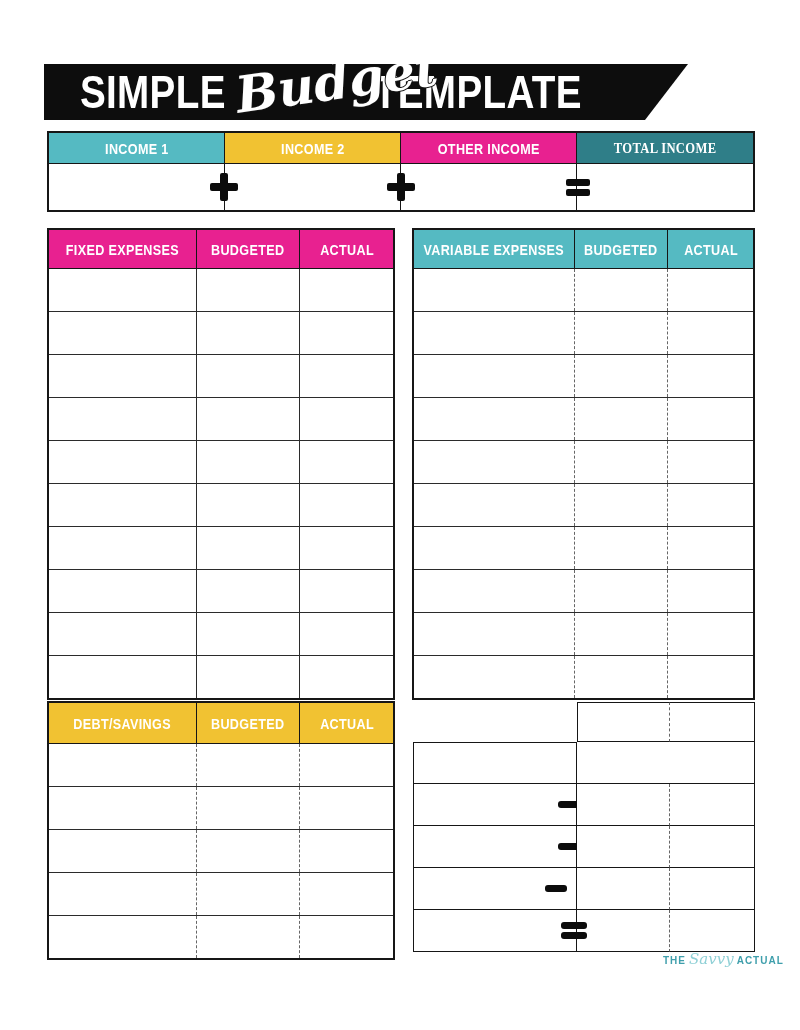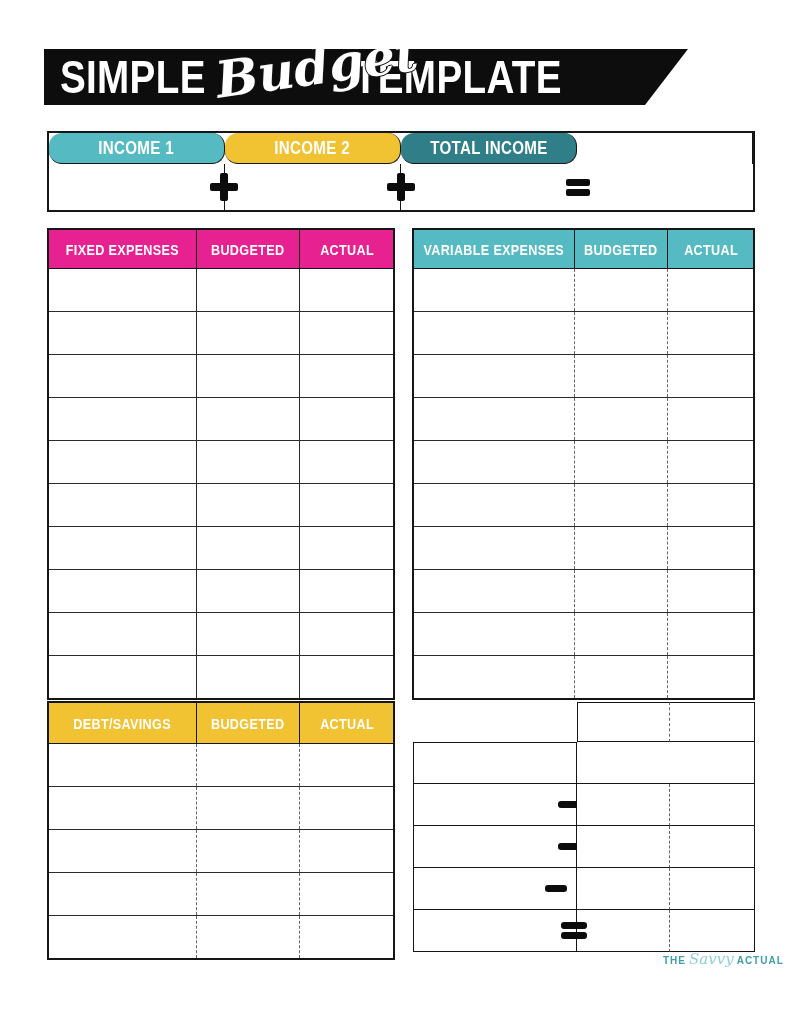--- a/index.html
+++ b/index.html
@@ -4,38 +4,38 @@
 <style>
   html,body{margin:0;padding:0;background:#ffffff;}
   .page{
     position:relative; width:800px; height:1030px; background:#ffffff;
     font-family:"Liberation Sans", sans-serif; overflow:hidden;
   }
   .cond{display:inline-block; transform:scaleX(.84); transform-origin:center; white-space:nowrap; letter-spacing:.4px;}
 
   
   .banner{
-    position:absolute; left:44px; top:49px; width:644px; height:56px;
+    position:absolute; left:44px; top:64px; width:644px; height:56px;
     background:#0d0d0d; clip-path:polygon(0 0,100% 0,calc(100% - 43px) 100%,0 100%);
-    display:flex; align-items:center; padding-left:2px; box-sizing:border-box;
+    display:flex; align-items:center; padding-left:22px; box-sizing:border-box;
   }
   .banner .word{color:#fff; font-size:46px; font-weight:700; line-height:56px;}
   .script-wrap{position:relative; width:114px; height:56px; flex:0 0 auto;}
   .script-word{
     position:absolute; left:-4px; top:2px; z-index:3;
     font-family:"DejaVu Serif", serif; font-style:italic; font-weight:700;
     font-size:50px; color:#fff; transform:rotate(-8deg); transform-origin:left center;
     text-shadow:0 1px 0 #151515,0 -1px 0 #151515,1px 0 0 #151515,-1px 0 0 #151515;
     white-space:nowrap;
   }
 
   
   .income-wrap{position:absolute; left:47px; top:131px; width:708px; height:81px;}
   .income-grid{border:2px solid #161616; display:grid; grid-template-columns:repeat(4,1fr); grid-template-rows:31px 46px;}
-  .inc-h{display:flex; align-items:center; justify-content:center; color:#fff; font-weight:700; font-size:18px; border-right:1.5px solid #161616; border-bottom:1.5px solid #161616;border-radius:13px;}
+  .inc-h{display:flex; align-items:center; justify-content:center; color:#fff; font-weight:700; font-size:15px; border-right:1.5px solid #161616; border-bottom:1.5px solid #161616;}
   .inc-h:nth-child(4){border-right:none;}
   .inc-c{background:#fff; border-right:1.5px solid #161616;}
   .inc-c:last-child{border-right:none;}
   .op{position:absolute; transform:translateX(-50%); z-index:2;}
   .op-plus{width:28px; height:28px; top:42px;}
   .op-plus::before{content:''; position:absolute; left:0; top:10px; width:28px; height:8px; background:#0c0c0c; border-radius:2px;}
   .op-plus::after{content:''; position:absolute; left:10px; top:0; width:8px; height:28px; background:#0c0c0c; border-radius:2px;}
   .op-eq{width:24px; height:20px; top:46px;}
   .op-eq::before,.op-eq::after{content:''; position:absolute; left:0; width:24px; height:7px; background:#0c0c0c; border-radius:2px;}
   .op-eq::before{top:2px;} .op-eq::after{top:12px;}
@@ -55,21 +55,21 @@
   #fixed-table{left:47px; top:228px; width:348px;}
   #fixed-table .t-head{grid-template-columns:43% 30% 27%; height:38px;}
   #fixed-table .t-row{grid-template-columns:43% 30% 27%; height:42px;}
   #variable-table{left:412px; top:228px; width:343px;}
   #variable-table .t-head{grid-template-columns:47.5% 27.5% 25%; height:38px;}
   #variable-table .t-row{grid-template-columns:47.5% 27.5% 25%; height:42px;}
   #debt-table{left:47px; top:701px; width:348px;}
   #debt-table .t-head{grid-template-columns:43% 30% 27%; height:40px;}
   #debt-table .t-row{grid-template-columns:43% 30% 27%; height:42px;}
 
-  .bg-teal{background:#55BAC2;} .bg-darkteal{background:#2F7E88;}
+  .bg-teal{background:#55BAC2;} .bg-darkteal{background:#2F7E88;font-family:Liberation Serif, serif;}
   .bg-magenta{background:#E82190;} .bg-yellow{background:#F1C232;}
 
   
   .sum-grid{position:absolute; left:413px; top:702px; width:342px; display:grid;
     grid-template-columns:164px 93px 85px; grid-template-rows:40px repeat(5,42px);}
   .sum-cell{box-sizing:border-box; border-right:1.5px solid #161616; border-bottom:1.5px solid #161616; background:#fff;}
   .sum-cell.dash{border-right:1px dashed #666;}
   .sum-cell.bl{border-left:1.5px solid #161616;}
   .sum-cell.bt{border-top:1.5px solid #161616;}
   .sum-cell.none{background:transparent; border:none;}
@@ -102,20 +102,23 @@
   </div>
 
   <div class="income-wrap">
     <div class="income-grid">
       <div class="inc-h bg-teal">
           <span class="cond">INCOME 1</span>
         </div>
       <div class="inc-h bg-yellow">
           <span class="cond">INCOME 2</span>
         </div>
+      <div class="inc-h bg-magenta">
+          <span class="cond">OTHER INCOME</span>
+        </div>
       <div class="inc-h bg-darkteal">
           <span class="cond">TOTAL INCOME</span>
         </div>
       <div class="inc-c"></div>
       <div class="inc-c"></div>
       <div class="inc-c"></div>
       <div class="inc-c"></div>
     </div>
     <span class="op op-plus" style="left:25%;"></span>
     <span class="op op-plus" style="left:50%;"></span>

